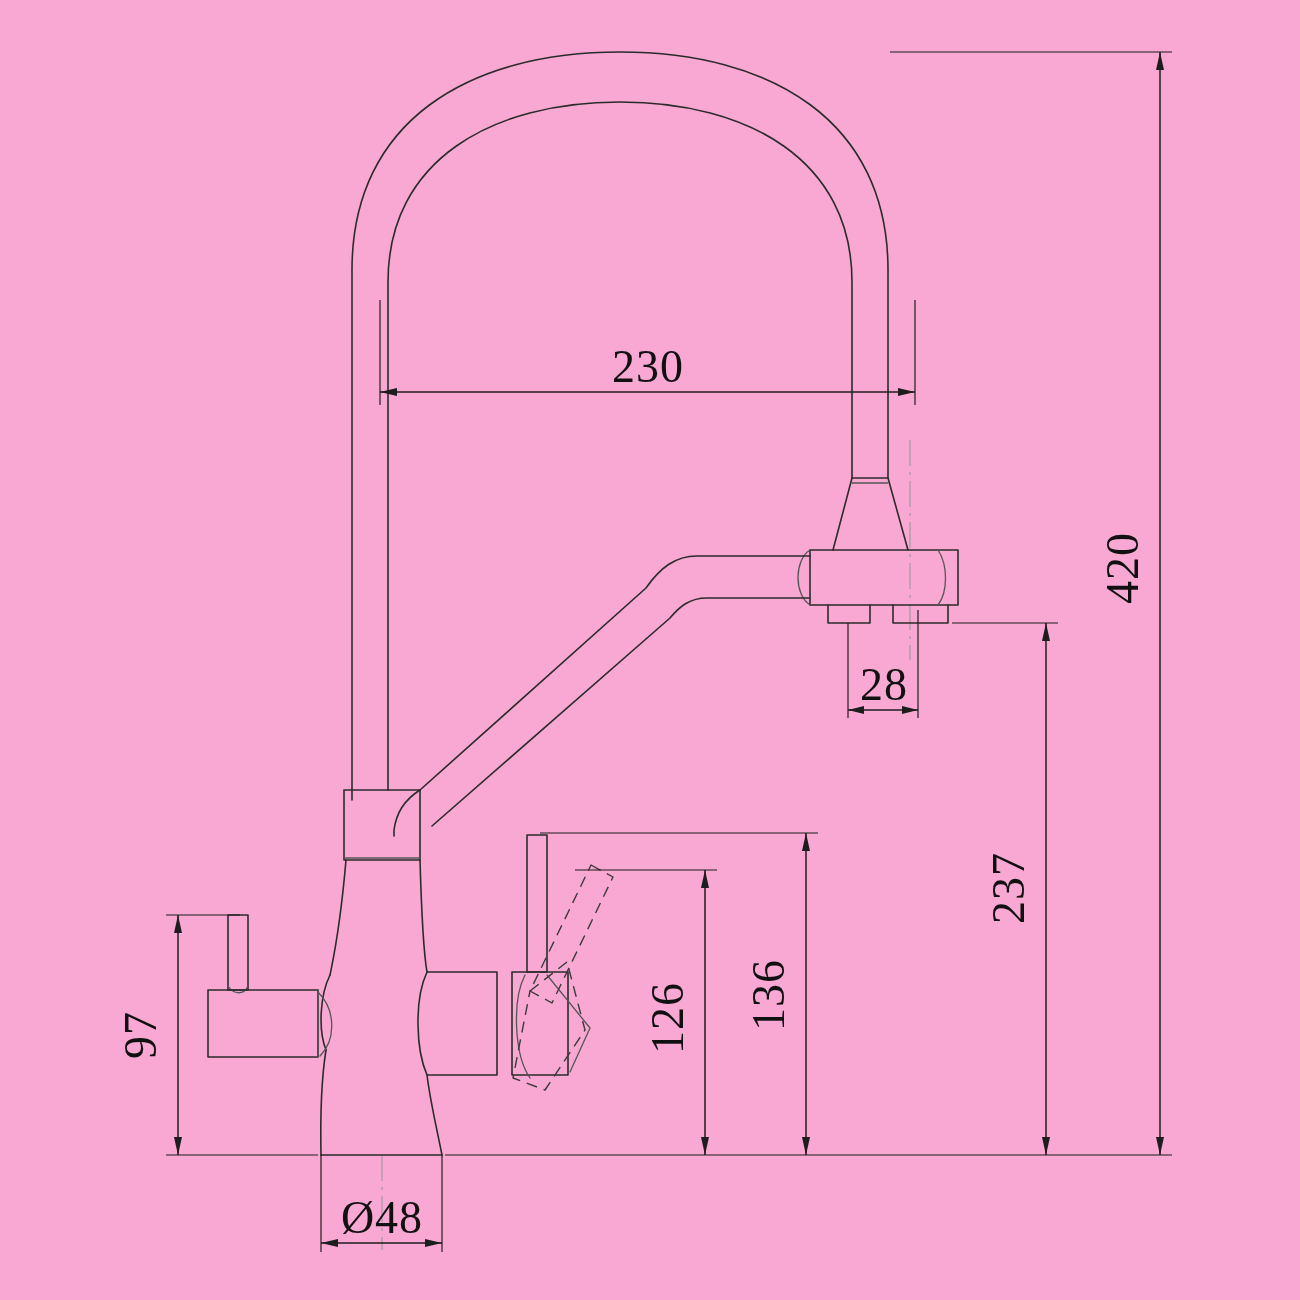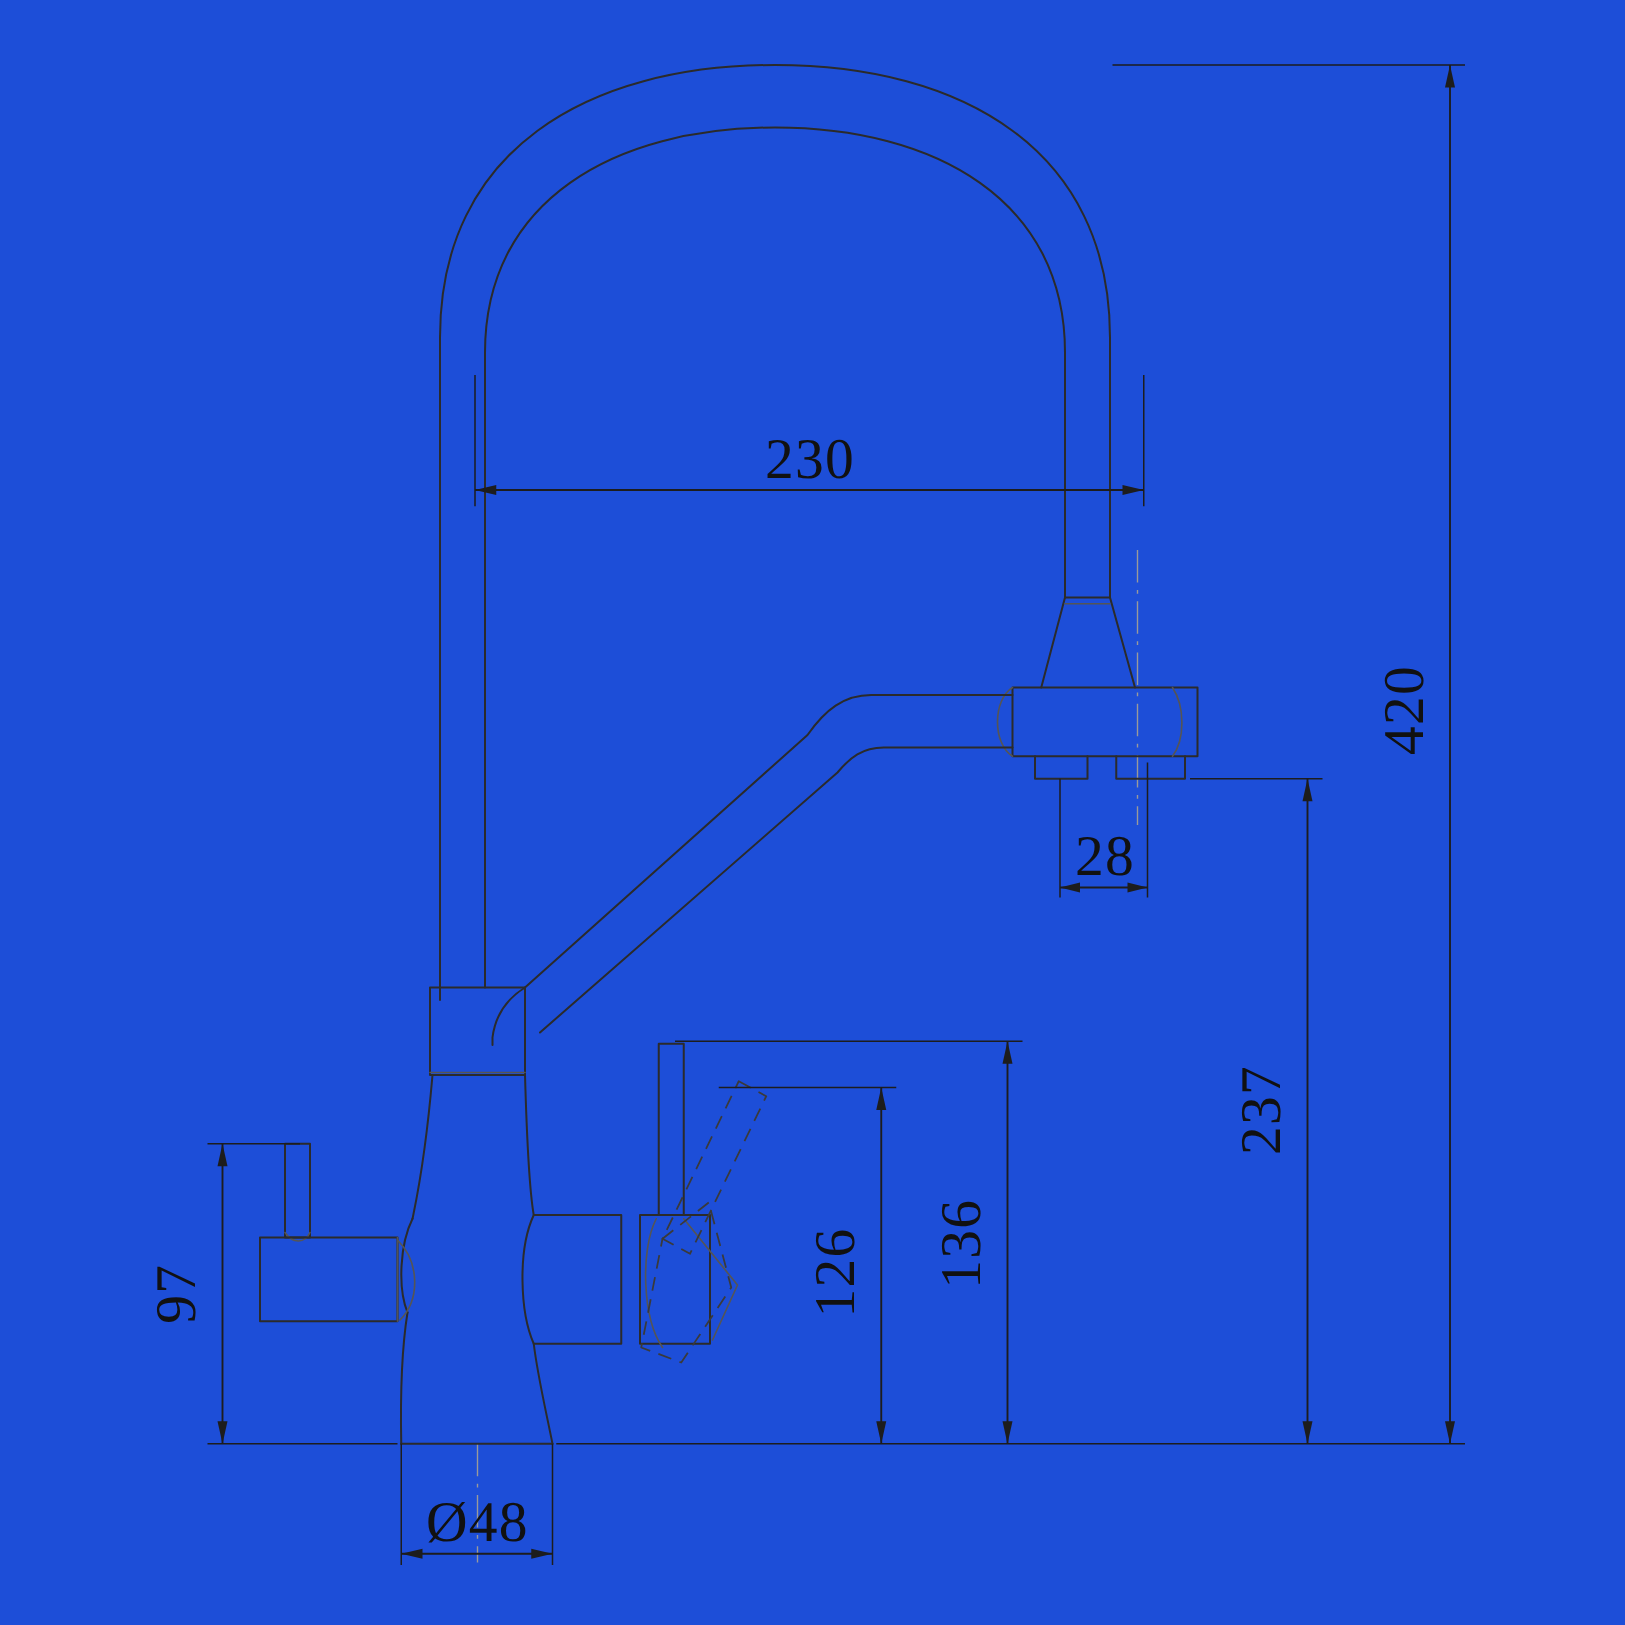--- a/index.html
+++ b/index.html
@@ -7,21 +7,21 @@
     padding: 0;
     background: #ffffff;
   }
   body {
     font-family: "Liberation Serif", serif;
   }
   #drawing-root {
     position: relative;
     width: 1300px;
     height: 1300px;
-    background: #1d4ed8;
+    background: #f9a8d4;
     overflow: hidden;
   }
   svg#drawing-canvas {
     position: absolute;
     left: 0;
     top: 0;
     width: 1300px;
     height: 1300px;
     display: block;
   }

